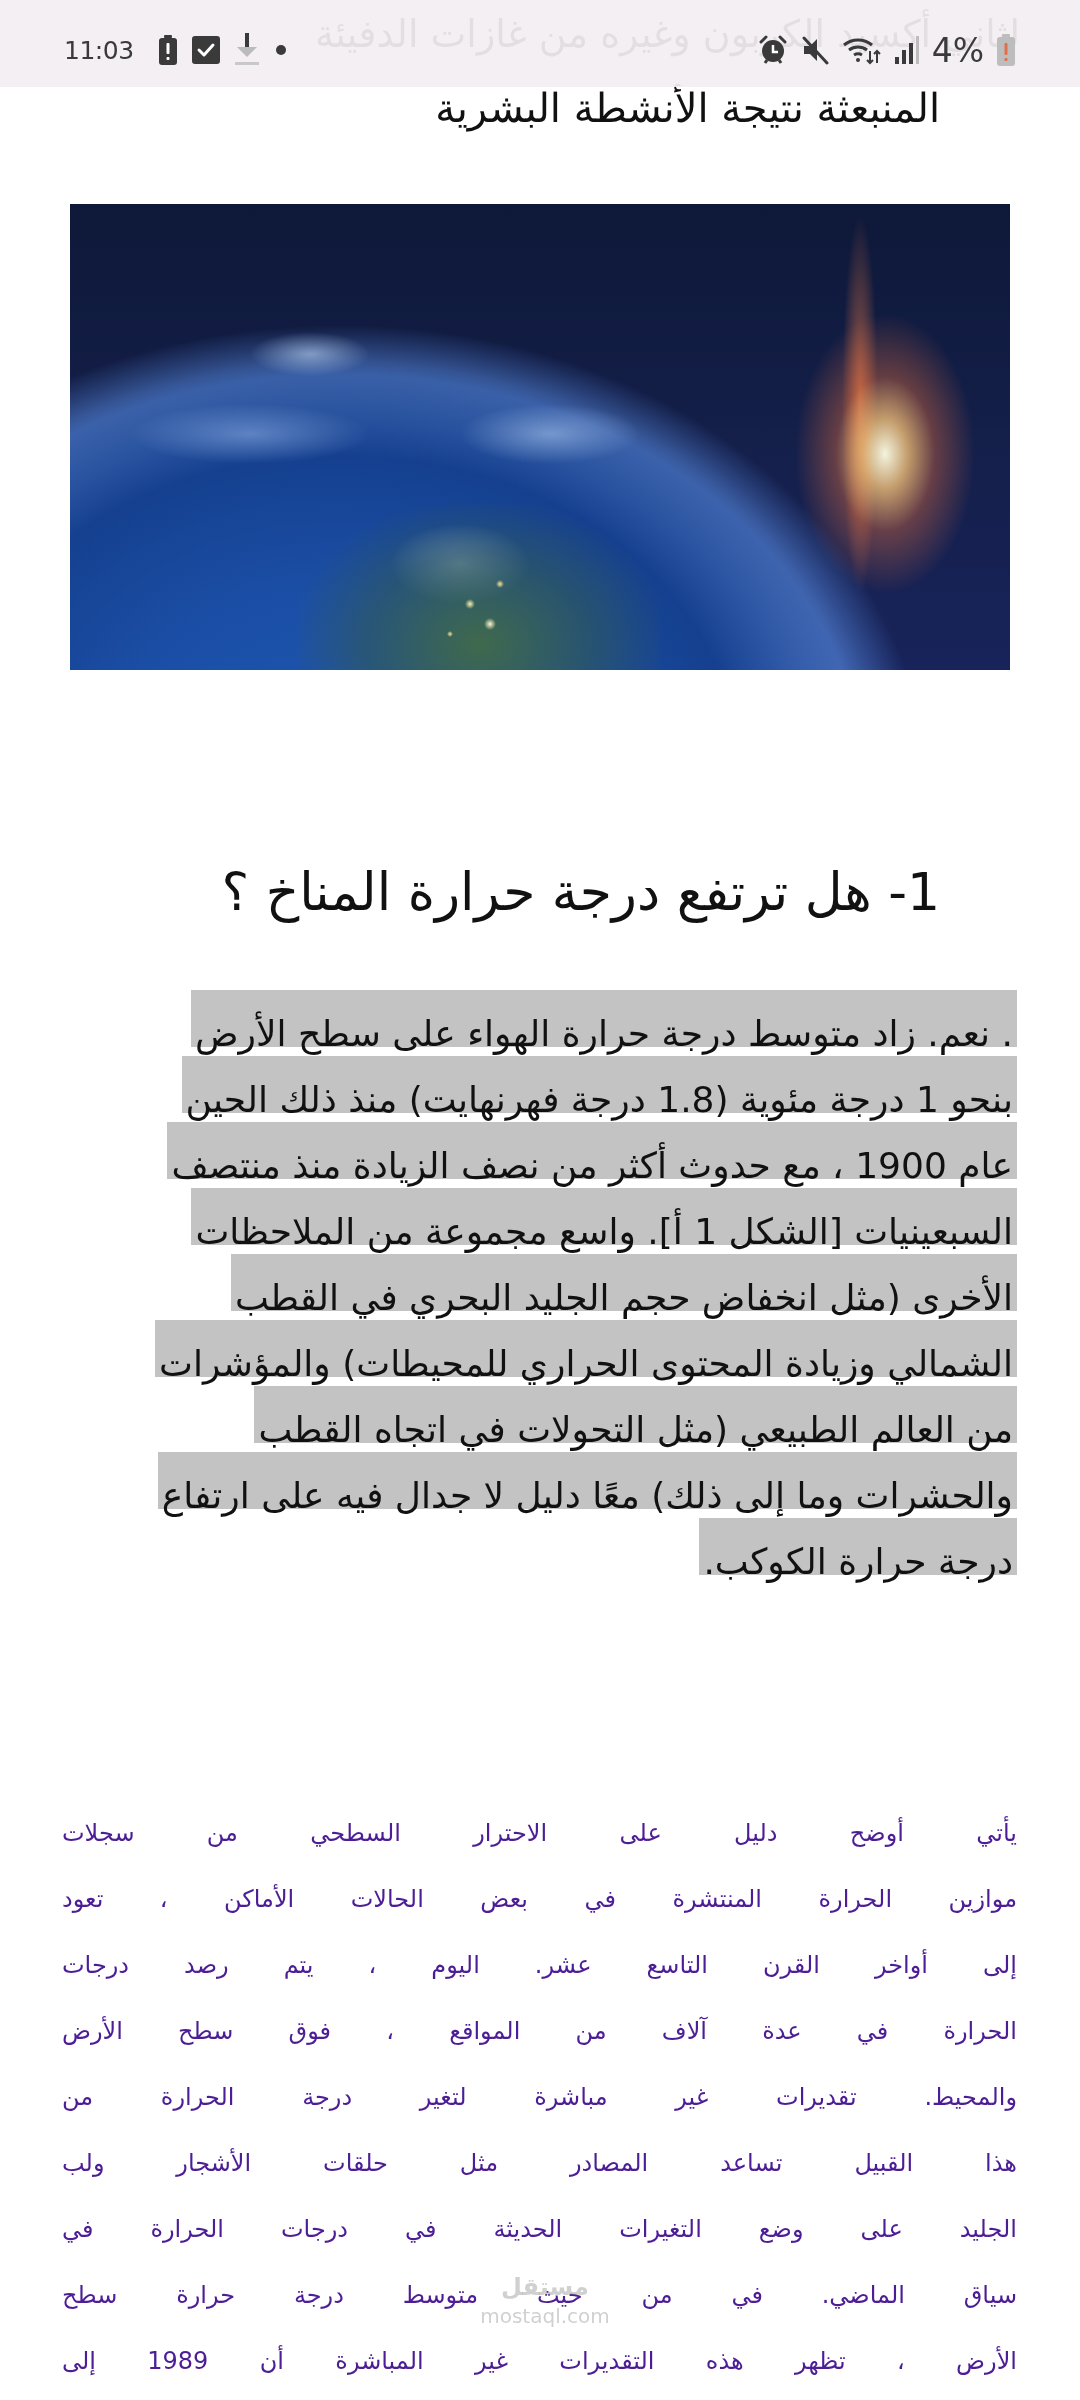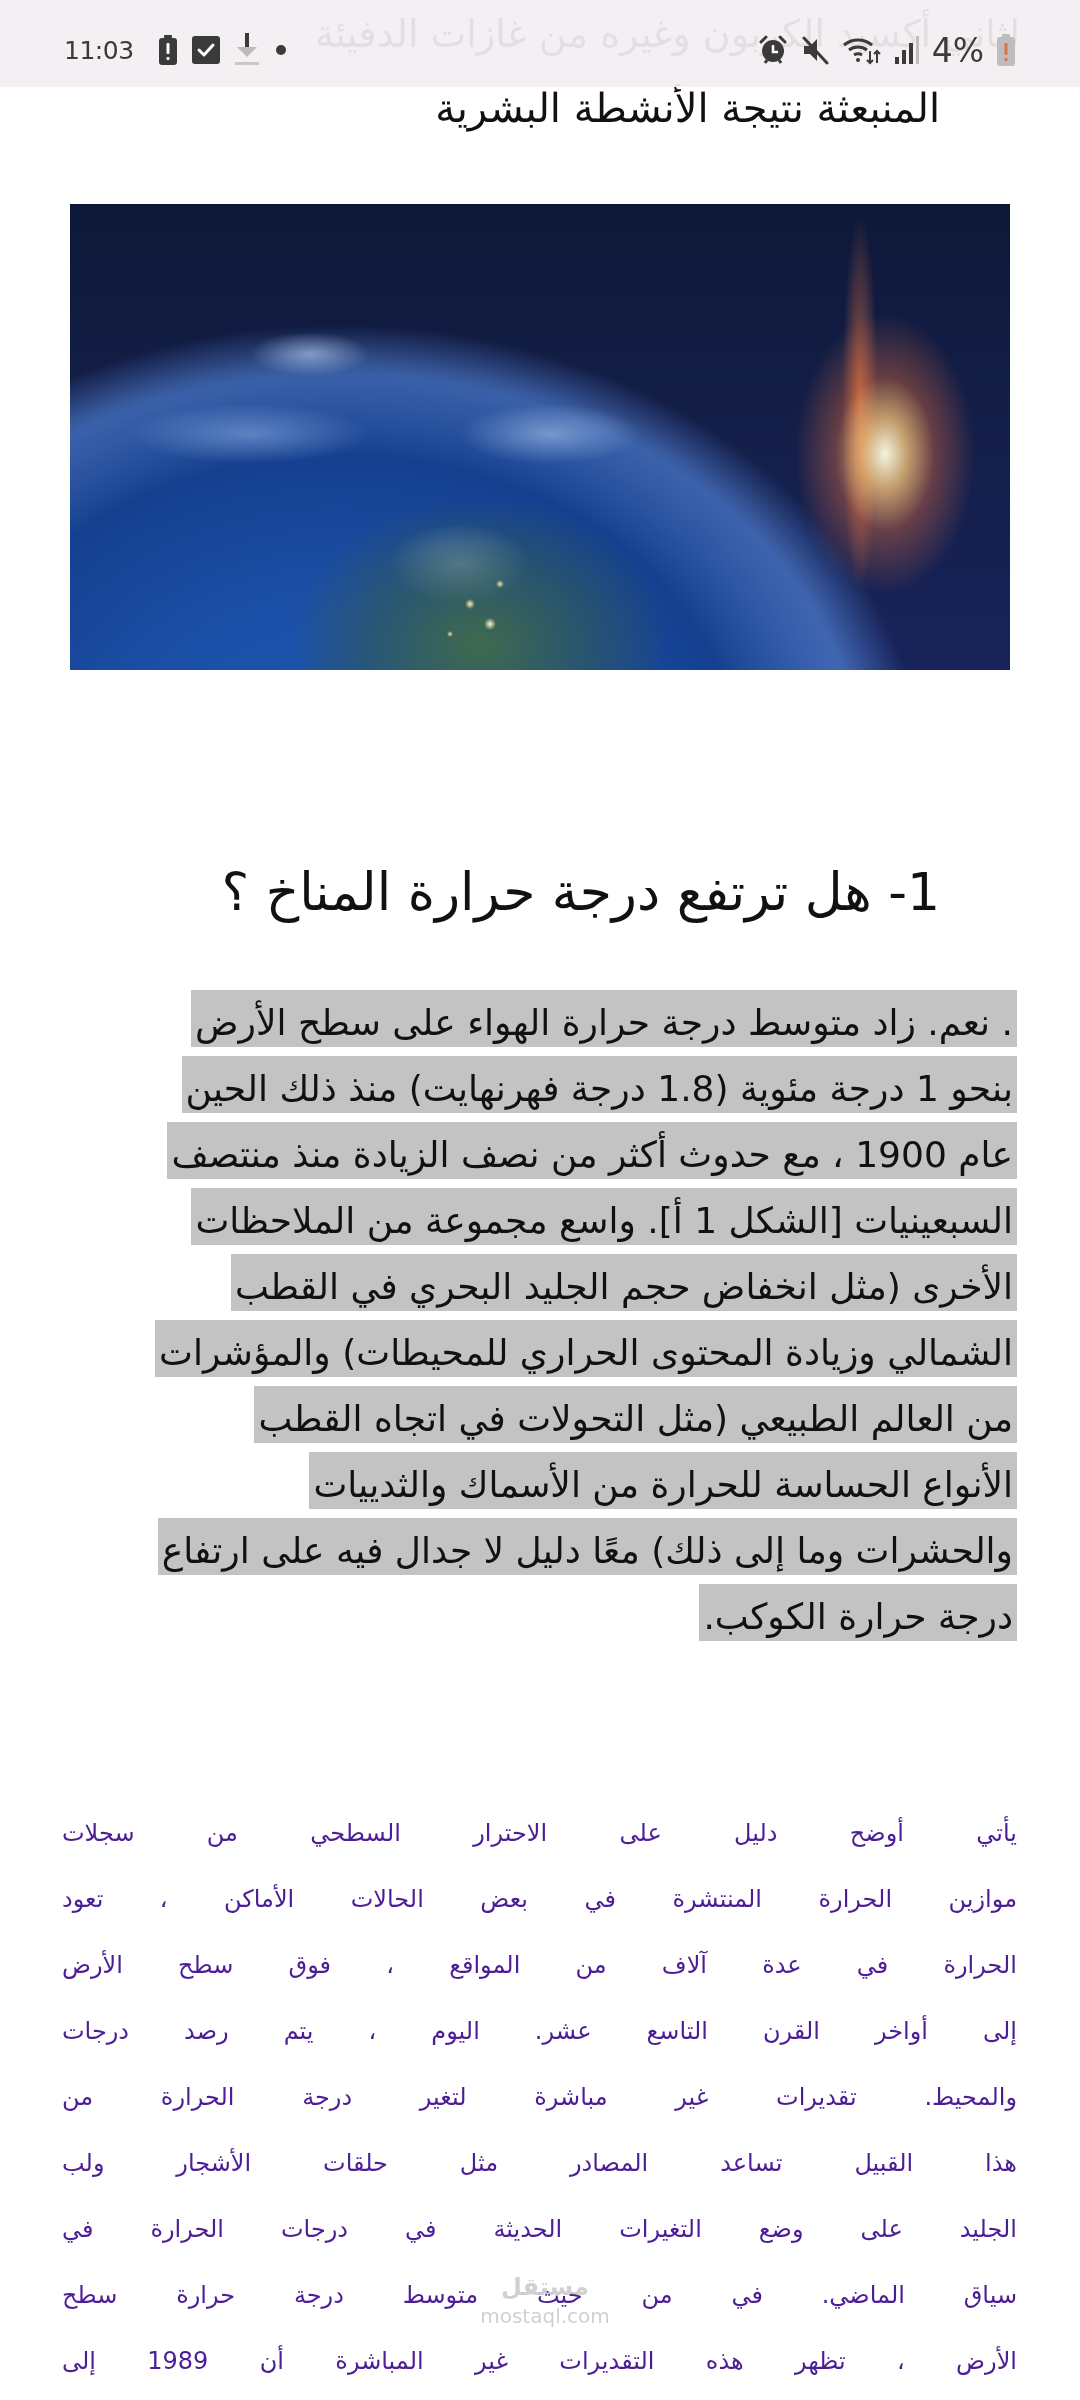--- a/index.html
+++ b/index.html
@@ -108,21 +108,21 @@
     .hl-line {
       display: block;
       height: 66px;
       text-align: right;
     }
     .hl-line span {
       display: inline-block;
       background: #c3c3c3;
       height: 57px;
       line-height: 57px;
-      padding: 4px 4px;
+      padding: 15px 4px;
       font-family: "DejaVu Sans", sans-serif;
       font-size: 36px;
       color: #111;
       white-space: nowrap;
     }
     .body-para {
       position: absolute;
       top: 1800px;
       right: 63px;
       width: 955px;
@@ -214,30 +214,29 @@
     <div class="section-heading">1- هل ترتفع درجة حرارة المناخ ؟</div>
 
     <div class="highlight-block">
       <div class="hl-line"><span>. نعم. زاد متوسط   درجة حرارة الهواء على سطح الأرض</span></div>
       <div class="hl-line"><span>بنحو 1 درجة مئوية (1.8 درجة فهرنهايت) منذ ذلك الحين</span></div>
       <div class="hl-line"><span>عام 1900 ، مع حدوث أكثر من نصف الزيادة منذ منتصف</span></div>
       <div class="hl-line"><span>السبعينيات [الشكل 1 أ].  واسع مجموعة من الملاحظات</span></div>
       <div class="hl-line"><span>الأخرى (مثل انخفاض حجم الجليد البحري في القطب</span></div>
       <div class="hl-line"><span>الشمالي وزيادة المحتوى الحراري للمحيطات) والمؤشرات</span></div>
       <div class="hl-line"><span>من العالم الطبيعي (مثل التحولات في اتجاه القطب</span></div>
-      <div class="hl-line"><span>الأنواع الحساسة للحرارة من الأسماك والثدييات</span></div>
       <div class="hl-line"><span>والحشرات وما إلى ذلك) معًا  دليل لا جدال فيه على ارتفاع</span></div>
       <div class="hl-line"><span>درجة حرارة الكوكب.</span></div>
     </div>
 
     <div class="body-para">
       <div class="body-line">يأتي أوضح دليل على الاحترار السطحي من سجلات</div>
       <div class="body-line">موازين الحرارة المنتشرة في بعض الحالات  الأماكن ، تعود</div>
+      <div class="body-line">إلى أواخر القرن التاسع عشر.  اليوم ، يتم رصد درجات</div>
       <div class="body-line">الحرارة في عدة آلاف من   المواقع ، فوق سطح الأرض</div>
-      <div class="body-line">إلى أواخر القرن التاسع عشر.  اليوم ، يتم رصد درجات</div>
       <div class="body-line">والمحيط.  تقديرات غير مباشرة لتغير درجة الحرارة من</div>
       <div class="body-line">هذا القبيل   تساعد المصادر مثل حلقات الأشجار ولب</div>
       <div class="body-line">الجليد على وضع التغيرات الحديثة في درجات الحرارة في</div>
       <div class="body-line">سياق الماضي.  في  من حيث متوسط   درجة حرارة سطح</div>
       <div class="body-line">الأرض ، تظهر هذه التقديرات غير المباشرة أن 1989 إلى</div>
     </div>
 
     <div class="watermark">
       <div class="wm-ar">مستقل</div>
       <div class="wm-en">mostaql.com</div>

